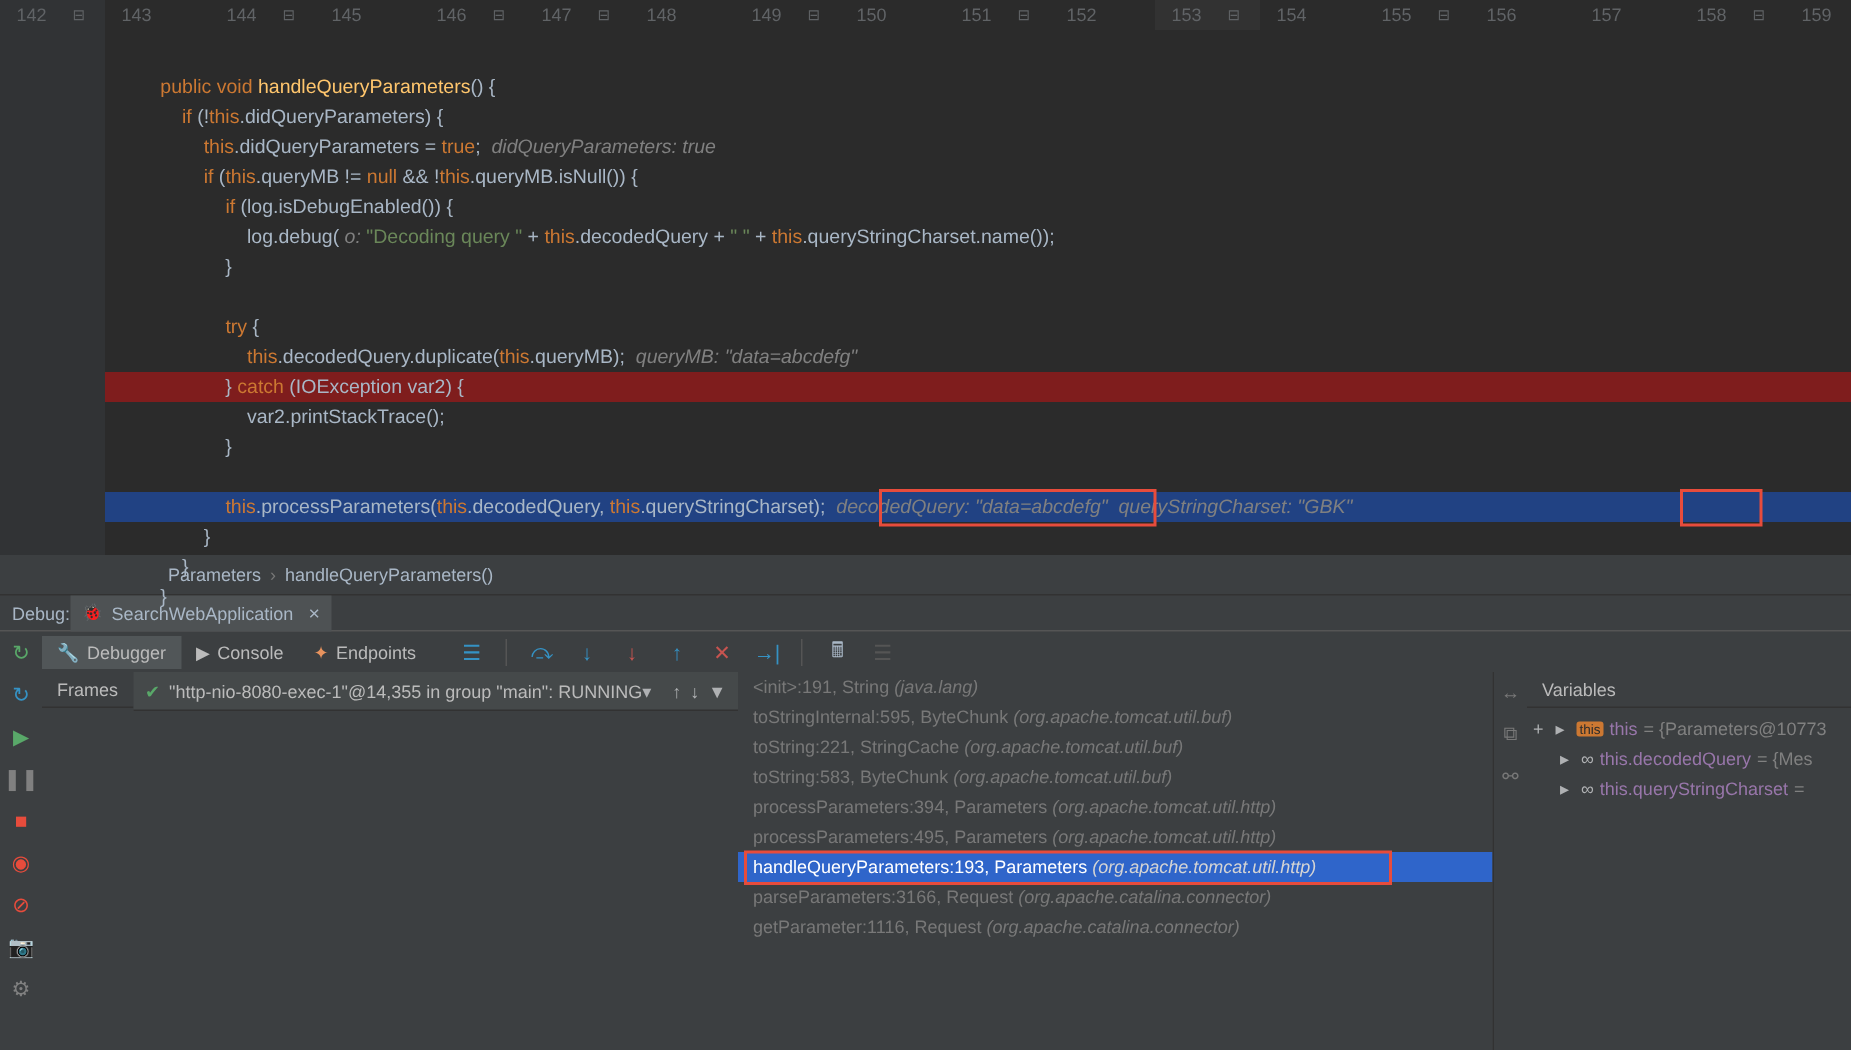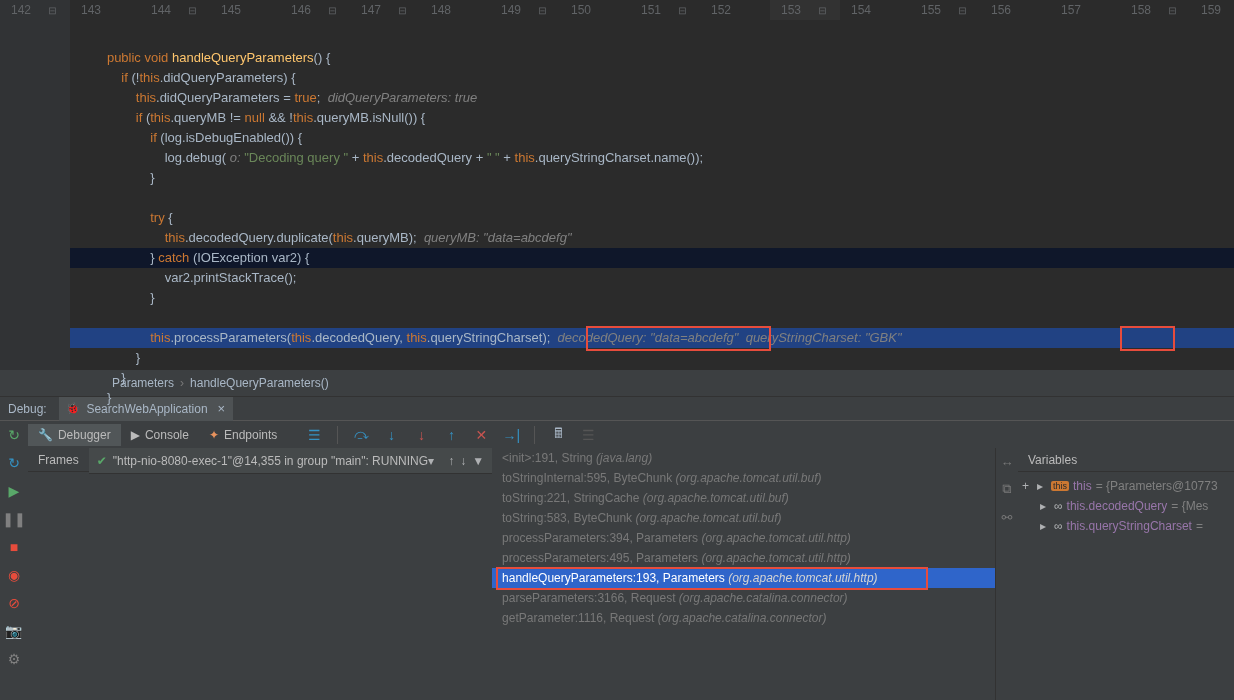--- a/index.html
+++ b/index.html
@@ -7,32 +7,32 @@
 .editor{display:flex;height:370px;}
 .gutter{width:70px;background:#313335;display:flex;flex-direction:row;font-family:Consolas,monospace;font-size:12px;}
 .gln{display:flex;align-items:center;height:20px;color:#606366;}
 .ln{width:35px;text-align:right;padding-right:4px;}
 .gi{width:35px;display:flex;align-items:center;justify-content:center;gap:2px;}
 .fold{color:#606366;font-size:10px;}
 .hl{background:#323232;}
 .code{flex:1;background:#2b2b2b;font-family:Consolas,monospace;font-size:13px;position:relative;margin-top:28px;}
 .cl{height:20px;line-height:20px;white-space:pre;padding-left:8px;}
 .cl.hl157{background:#214283;}
-.cl.hl142{background:#0f172a;}
+.cl.hl142{background:#7f1d1d;}
 .kw{color:#cc7832;}
 .str{color:#6a8759;}
 .cmt{color:#808080;font-style:italic;}
 .fn{color:#ffc66d;}
 .th{color:#cc7832;}
 .redbox1{position:absolute;border:2px solid #e74c3c;top:298px;left:516px;width:185px;height:25px;}
 .redbox2{position:absolute;border:2px solid #e74c3c;top:298px;left:1050px;width:55px;height:25px;}
 .breadcrumb{height:26px;background:#3c3f41;display:flex;align-items:center;padding-left:112px;font-size:12px;color:#a9b7c6;}
 .bc-sep{margin:0 6px;color:#787878;}
 .dbgbar{height:24px;background:#3c3f41;display:flex;align-items:center;padding:0 8px;font-size:12px;border-top:1px solid #323232;}
-.dbglbl{color:#a9b7c6;margin-right:12px;}
+.dbglbl{color:#a9b7c6;}
 .dbgtab{display:flex;align-items:center;gap:6px;padding:0 8px;height:24px;background:#4e5254;}
 .bug{color:#59a869;font-size:11px;}
 .tabx{color:#a9b7c6;margin-left:4px;font-size:13px;cursor:pointer;}
 .toolbar{height:28px;background:#3c3f41;display:flex;align-items:center;border-top:1px solid #555;}
 .tbtabs{display:flex;align-items:center;height:28px;}
 .tbtab{padding:0 10px;height:22px;display:flex;align-items:center;font-size:12px;color:#bbbbbb;gap:5px;}
 .tbtab.active{background:#515658;}
 .tic{font-size:12px;}
 .tbbtns{display:flex;align-items:center;gap:8px;margin-left:16px;}
 .tbbtn{width:22px;height:22px;display:flex;align-items:center;justify-content:center;font-size:14px;}

